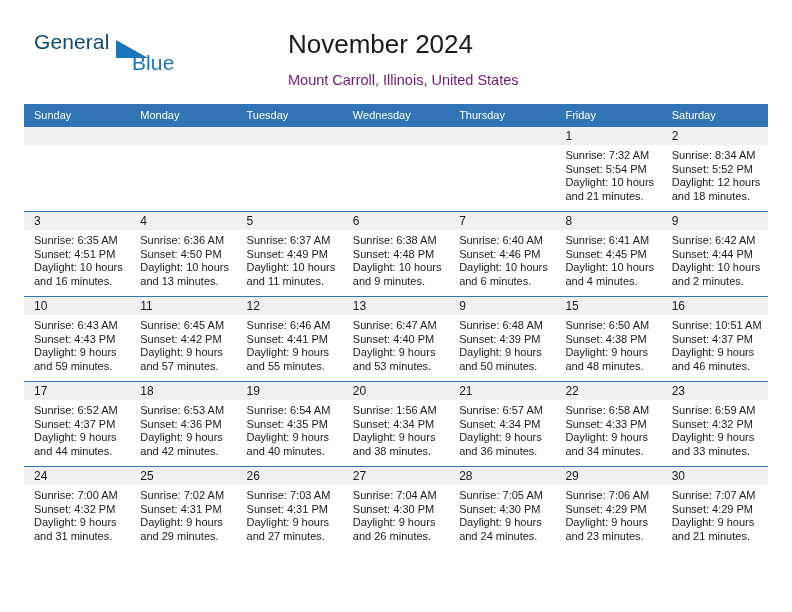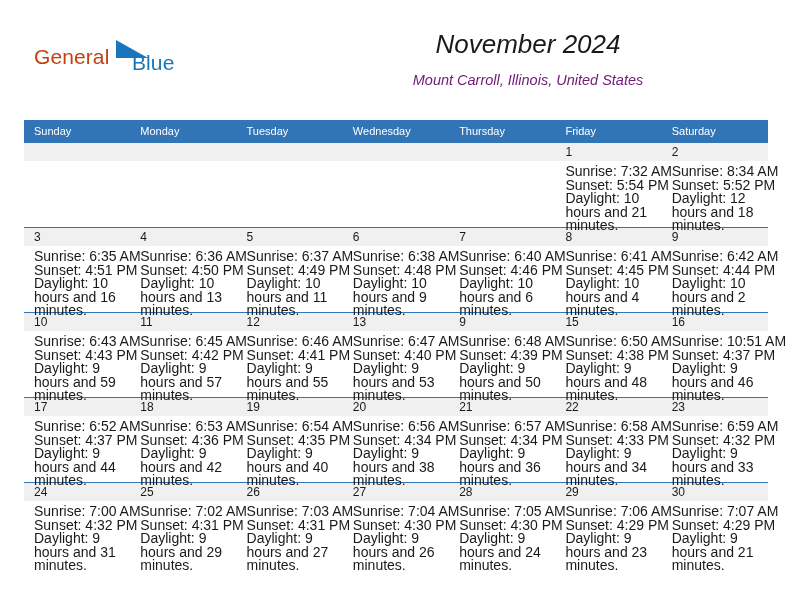--- a/index.html
+++ b/index.html
@@ -34,24 +34,23 @@
     left: 10px;
     top: 2px;
     width: 220px;
     height: 56px;
   }
   .brand-general {
     position: absolute;
     left: 0px;
     top: 0px;
     font-size: 21px;
-    color: #c2410c;
+    color: #0c4a6e;
     letter-spacing: 0.1px;
     font-family: "Liberation Sans", sans-serif;
-    margin-top: 15px;
   }
   .brand-blue {
     position: absolute;
     left: 62px;
     top: 21px;
     font-size: 21px;
     color: #1a76bc;
     letter-spacing: 0.1px;
     font-family: "Liberation Sans", sans-serif;
     margin-left: 36px;
@@ -63,23 +62,22 @@
     width: 0;
     height: 0;
     border-left: 32px solid #1a76bc;
     border-top: 18px solid transparent;
   }
 
   .title-block {
     position: absolute;
     right: 0px;
     top: 0px;
-    text-align: center;
+    text-align: left;
     width: 480px;
-    font-style: italic;
   }
   .cal-title {
     font-size: 26px;
     color: #1a1a1a;
     line-height: 32px;
     font-weight: normal;
     margin: 0;
     white-space: nowrap;
   }
   .cal-subtitle {
@@ -87,21 +85,21 @@
     color: #701a75;
     line-height: 20px;
     margin-top: 10px;
     white-space: nowrap;
   }
 
   
   .calendar {
     position: absolute;
     left: 24px;
-    top: 120px;
+    top: 104px;
     width: 744px;
     border-collapse: collapse;
     table-layout: fixed;
   }
   .calendar th {
     background: #3275b6;
     color: #ffffff;
     font-size: 11px;
     font-weight: normal;
     text-align: left;
@@ -131,21 +129,21 @@
     background: #f0f0f0;
     height: 18px;
     box-sizing: border-box;
     padding: 1px 0 0 10px;
     font-size: 12px;
     line-height: 17px;
     color: #1a1a1a;
   }
   .cell-body {
     padding: 4px 6px 0 10px;
-    font-size: 14px;
+    font-size: 11px;
     line-height: 13.6px;
     color: #1a1a1a;
   }
   .cell-body div {
     white-space: nowrap;
   }
   .cell-body .daylight-line {
     white-space: normal;
   }
   td.empty .daynum-band {
@@ -404,21 +402,21 @@
                 <div>Sunrise: 6:54 AM</div>
                 <div>Sunset: 4:35 PM</div>
                 <div class="daylight-line">Daylight: 9 hours and 40 minutes.</div>
               </div>
             </div>
           </td>
           <td>
             <div class="cell-inner">
               <div class="daynum-band">20</div>
               <div class="cell-body">
-                <div>Sunrise: 6:56 AM</div>
+                <div>Sunrise: 1:56 AM</div>
                 <div>Sunset: 4:34 PM</div>
                 <div class="daylight-line">Daylight: 9 hours and 38 minutes.</div>
               </div>
             </div>
           </td>
           <td>
             <div class="cell-inner">
               <div class="daynum-band">21</div>
               <div class="cell-body">
                 <div>Sunrise: 6:57 AM</div>

